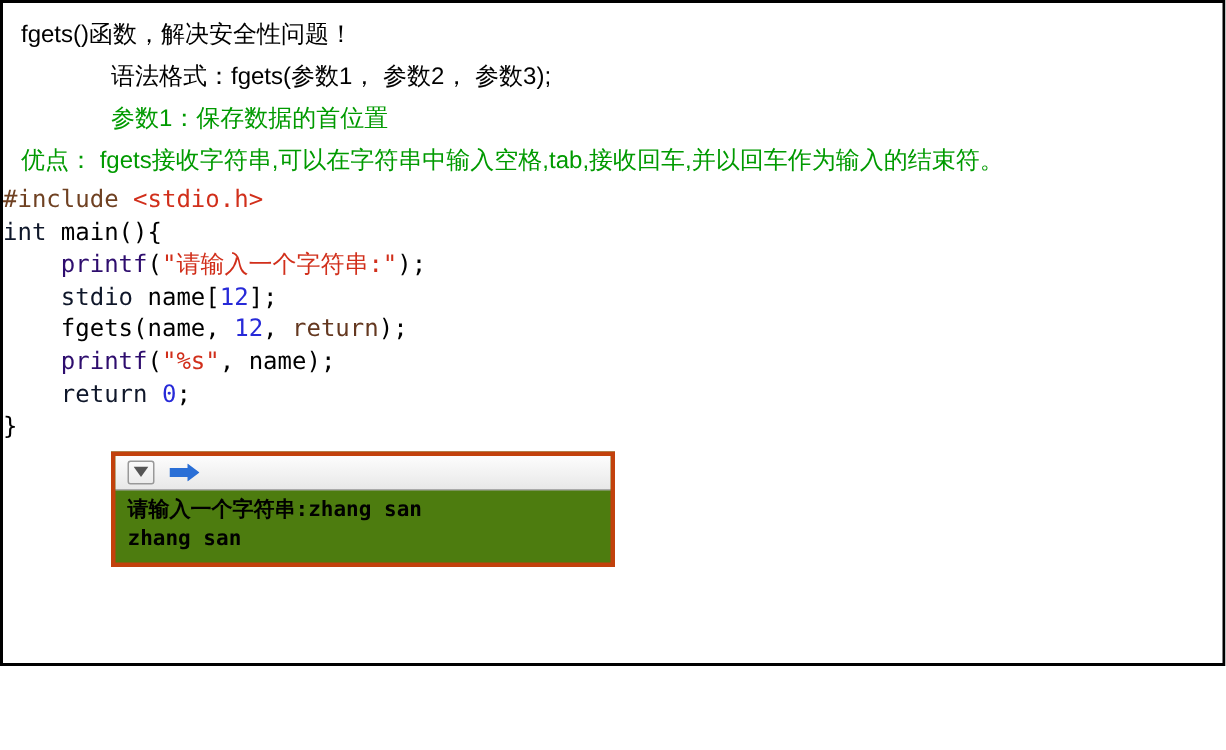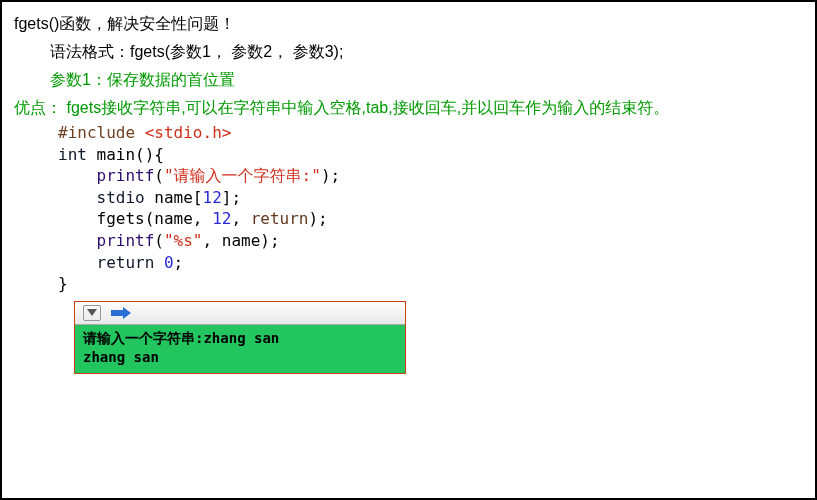--- a/index.html
+++ b/index.html
@@ -1,30 +1,30 @@
 <!DOCTYPE html>
 <html><head>
 <meta charset="utf-8">
 <style>
   html,body{margin:0;padding:0;background:#fff}
-  .page{width:817px;height:500px;box-sizing:border-box;border:2px solid #000;padding:8px 0 8px 0;font-family:"Helvetica Neue",Arial,"Microsoft YaHei",sans-serif;font-size:16px;line-height:1.75;color:#000;overflow:hidden}
+  .page{width:817px;height:444px;box-sizing:border-box;border:2px solid #000;padding:8px 0 8px 0;font-family:"Helvetica Neue",Arial,"Microsoft YaHei",sans-serif;font-size:16px;line-height:1.75;color:#000;overflow:hidden}
   .row{white-space:pre}
   .indent1{padding-left:12px}
-  .indent2{padding-left:48px}
+  .indent2{padding-left:72px}
   .green{color:#009a00}
   .mono{font-family:Menlo,Consolas,monospace;font-size:16px;line-height:1.35;white-space:pre}
-  .code-wrap{padding-left:56px}
+  .code-wrap{}
   .kw{color:#0f172a}
   .inc{color:#6f4122}
   .hdr{color:#d12f1b}
   .fn{color:#2e0d6e}
   .num{color:#272ad8}
   .str{color:#d12f1b}
   .std{color:#643820}
-  .console{margin:6px 0 0 72px;width:330px;border:1px solid #c2410c;background:#22c55e}
+  .console{margin:6px 0 0 72px;width:330px;border:3px solid #c2410c;background:#4d7c0f}
   .cbar{height:22px;background:linear-gradient(#fdfdfd,#e8e8e8);border-bottom:1px solid #aaa;display:flex;align-items:center;gap:10px;padding-left:8px}
   .tri{display:inline-flex;width:16px;height:14px;border:1px solid #999;border-radius:2px;align-items:center;justify-content:center}
   .tri svg{display:block}
   .arrow svg{display:block}
   .cbody{padding:4px 8px 6px 8px}
   .cline{font-family:Menlo,Consolas,monospace;font-size:14px;font-weight:bold;line-height:1.35;white-space:pre;color:#000}
 </style>
 </head>
 <body>
 

